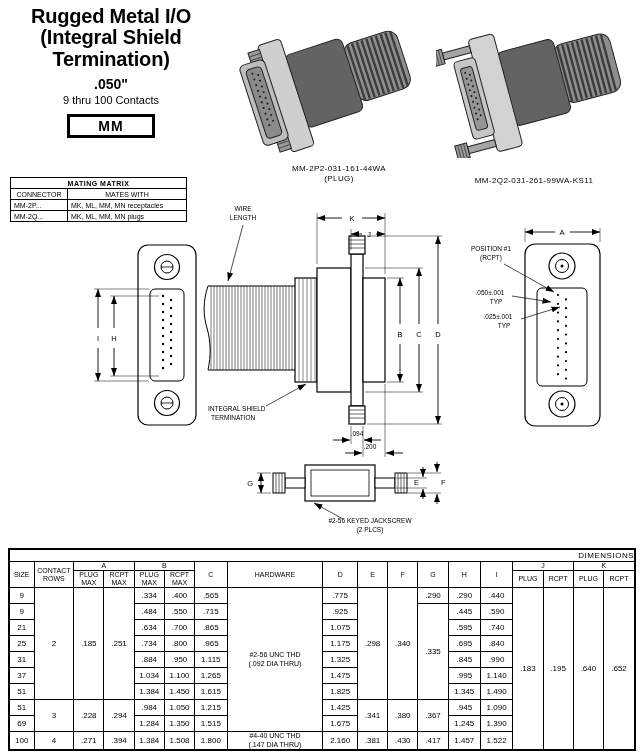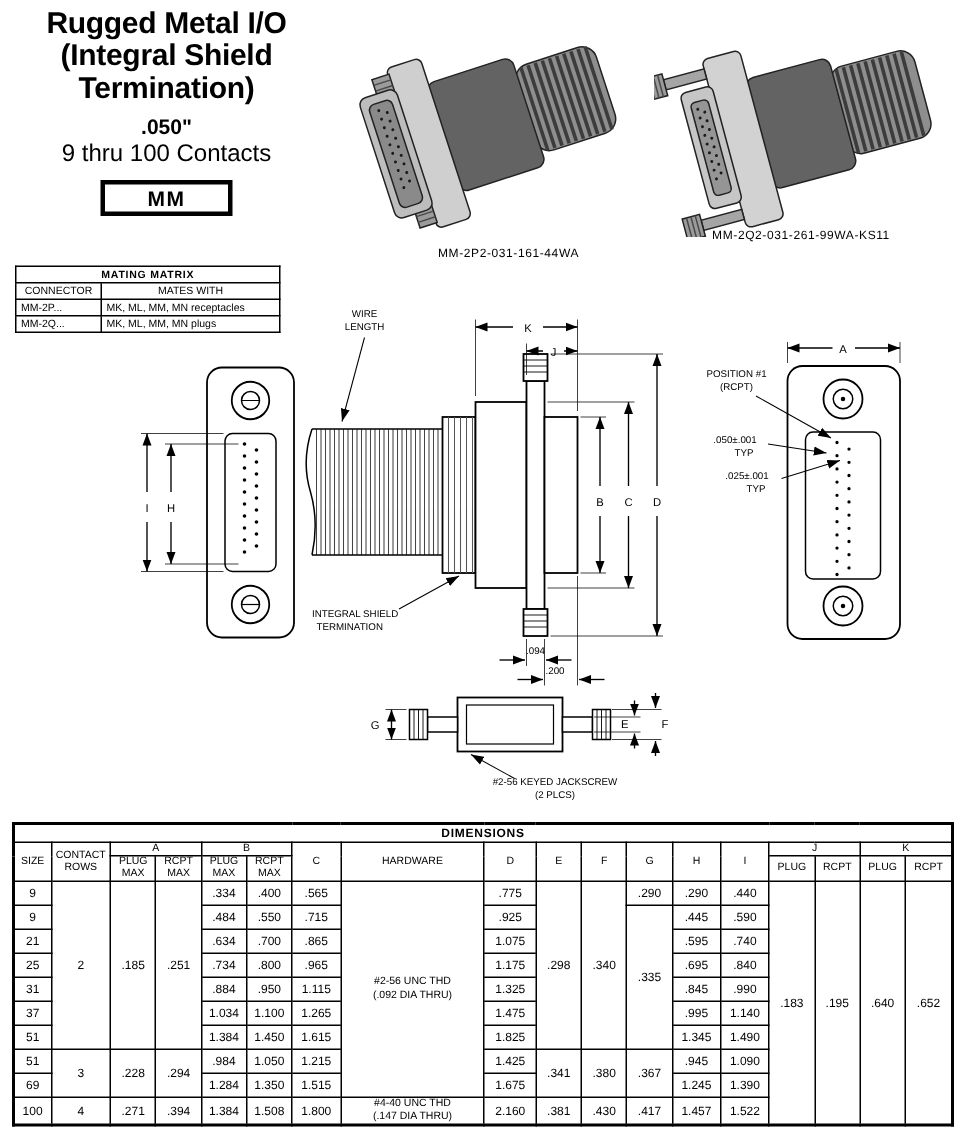--- a/index.html
+++ b/index.html
@@ -2,32 +2,32 @@
 <html><head>
 <meta charset="utf-8">
 <style>
   html,body{margin:0;padding:0;background:#fff;}
   .page{position:relative;width:643px;height:754px;background:#fff;color:#000;
         font-family:"Liberation Sans",sans-serif;overflow:hidden;padding-left:24px;}
   .abs{position:absolute;}
   .title-block{left:4px;top:6px;width:214px;text-align:center;}
   .main-title{font-size:20px;font-weight:bold;line-height:1.07;white-space:pre-line;letter-spacing:-0.2px;}
   .pitch{font-size:14px;font-weight:bold;margin-top:6px;}
-  .contacts{font-size:16px;margin-top:2px;}
+  .contacts{font-size:11px;margin-top:2px;}
   .series-box{display:inline-block;margin-top:8px;border:3px solid #000;padding:1px 28px;font-size:14px;font-weight:bold;letter-spacing:1px;}
   .caption{text-align:center;font-size:8px;letter-spacing:.4px;line-height:1.3;}
   table.matrix{left:10px;top:177px;border-collapse:collapse;position:absolute;background:#fff;}
   table.matrix th,table.matrix td{border:1px solid #000;font-size:7px;font-weight:normal;padding:1.5px 3px;}
   table.matrix th.mx-title{font-weight:bold;text-align:center;letter-spacing:.5px;}
   table.matrix th.mx-col{text-align:center;}
   table.matrix td{text-align:left;}
   table.dims{left:8px;top:548px;position:absolute;border-collapse:collapse;table-layout:fixed;width:628px;border:2px solid #000;background:#fff;}
   table.dims th,table.dims td{border:1px solid #000;text-align:center;padding:0;line-height:1.15;}
   table.dims th{font-size:7px;font-weight:normal;white-space:pre-line;}
-  table.dims th.tbl-title{font-size:8px;font-weight:bold;height:11px;letter-spacing:.5px;}
+  table.dims th.tbl-title{font-size:8px;font-weight:normal;height:11px;letter-spacing:.5px;text-align:right;}
   table.dims td{font-size:8px;height:15px;}
   table.dims td.hw{font-size:7px;white-space:pre-line;line-height:1.2;}
   svg text{font-family:"Liberation Sans",sans-serif;fill:#000;}
   .dim-letter{font-size:7.5px;}
   .note{font-size:6.5px;}
 </style>
 </head>
 <body>
 
 <div class="page">
@@ -52,41 +52,42 @@
       <rect x="29" y="110" width="12" height="16" fill="#9b9b9b"></rect>
       <path d="M29,114H41 M29,118H41 M29,122H41" stroke="#4a4a4a" stroke-width="1" fill="none"></path>
       <rect x="16" y="32" width="26" height="84" rx="5" fill="#bdbdbd"></rect>
       <rect x="21" y="38" width="16" height="72" rx="4" fill="#8a8a8a"></rect>
       <line x1="27" y1="43" x2="27" y2="103" stroke="#1a1a1a" stroke-width="2" stroke-dasharray="0 6" stroke-linecap="round"></line>
       <line x1="32" y1="46" x2="32" y2="100" stroke="#1a1a1a" stroke-width="2" stroke-dasharray="0 6" stroke-linecap="round"></line>
     </g>
   </svg>
   <div class="abs caption" style="left:239px;top:164px;width:200px">
     <div>MM-2P2-031-161-44WA</div>
+    <div>(PLUG)</div>
   </div>
 
   <svg class="abs" style="left:436px;top:8px" width="200" height="150" viewBox="0 0 200 150">
     <g transform="rotate(-15 100 78)" stroke="#222">
       <rect x="125" y="44" width="58" height="60" rx="10" fill="#8e8e8e"></rect>
       <path d="M131,45V103 M136,45V103 M141,45V103 M146,45V103 M151,45V103 M156,45V103 M161,45V103 M166,45V103 M171,45V103 M176,45V103" stroke="#3c3c3c" stroke-width="2.4" fill="none"></path>
       <rect x="70" y="36" width="58" height="76" rx="6" fill="#636363"></rect>
       <rect x="46" y="16" width="26" height="116" rx="4" fill="#d2d2d2"></rect>
       <rect x="18" y="22" width="28" height="7" fill="#a5a5a5"></rect>
       <rect x="6" y="18" width="12" height="15" fill="#9b9b9b"></rect>
       <path d="M9,18V33 M12,18V33 M15,18V33" stroke="#4a4a4a" stroke-width="1" fill="none"></path>
       <rect x="18" y="119" width="28" height="7" fill="#a5a5a5"></rect>
       <rect x="6" y="115" width="12" height="15" fill="#9b9b9b"></rect>
       <path d="M9,115V130 M12,115V130 M15,115V130" stroke="#4a4a4a" stroke-width="1" fill="none"></path>
       <rect x="26" y="34" width="22" height="80" rx="4" fill="#c6c6c6"></rect>
       <rect x="31" y="42" width="12" height="64" rx="3" fill="#959595"></rect>
       <line x1="35" y1="47" x2="35" y2="101" stroke="#1a1a1a" stroke-width="2" stroke-dasharray="0 6" stroke-linecap="round"></line>
       <line x1="39" y1="50" x2="39" y2="98" stroke="#1a1a1a" stroke-width="2" stroke-dasharray="0 6" stroke-linecap="round"></line>
     </g>
   </svg>
-  <div class="abs caption" style="left:428px;top:152px;width:212px">
+  <div class="abs caption" style="left:428px;top:176px;width:212px">
     <div>MM-2Q2-031-261-99WA-KS11</div>
   </div>
 
   <table class="matrix">
     <tbody>
         <tr>
       <th colspan="2" class="mx-title">MATING MATRIX</th>
     </tr>
     <tr>
       <th class="mx-col" style="width:50px">CONNECTOR</th>

